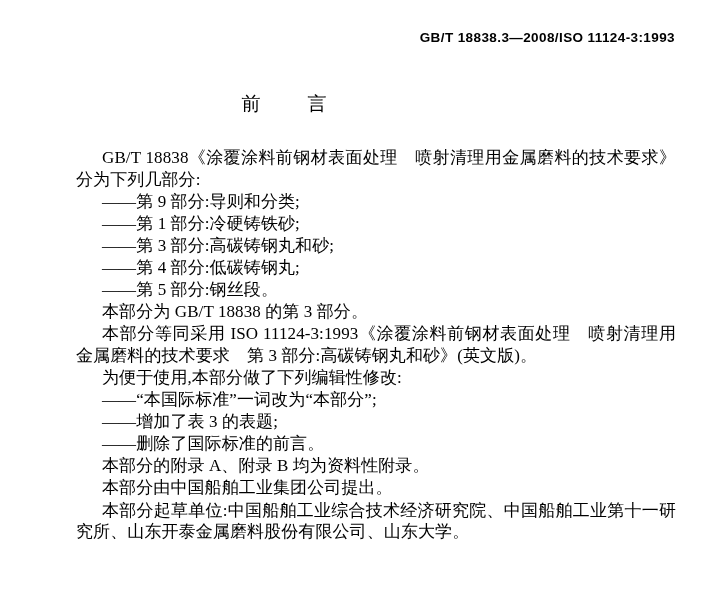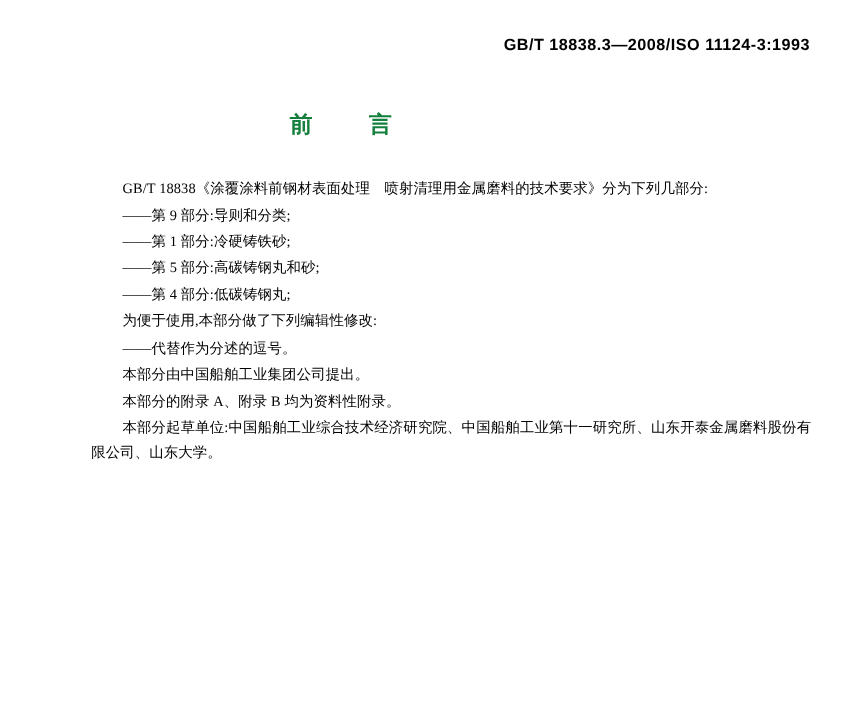--- a/index.html
+++ b/index.html
@@ -29,33 +29,33 @@
     white-space: nowrap;
   }
   .title {
     position: absolute;
     top: 91px;
     left: 0;
     width: 568px;
     text-align: center;
     font-family: "Liberation Sans", "DejaVu Sans", sans-serif;
     font-size: 19px;
-    font-weight: bold;
+    font-weight: normal;
     letter-spacing: 14px;
     text-indent: 14px;
-    color: #15803d;
+    color: #000000;
   }
   .body-block {
     position: absolute;
     top: 147px;
     left: 76px;
     width: 600px;
   }
   .para {
-    font-size: 12px;
+    font-size: 17px;
     line-height: 21.6px;
     margin: 0 0 0.5px 0;
     text-align: justify;
     letter-spacing: 0.1px;
     white-space: normal;
   }
   .indent {
     text-indent: 26px;
   }
   .dash {
@@ -68,23 +68,28 @@
 <div class="page">
 
   <div class="header">GB/T 18838.3—2008/ISO 11124-3:1993</div>
 
   <div class="title">前　言</div>
 
   <div class="body-block">
     <p class="para indent">GB/T 18838《涂覆涂料前钢材表面处理　喷射清理用金属磨料的技术要求》分为下列几部分:</p>
     <p class="para dash">——第 9 部分:导则和分类;</p>
     <p class="para dash">——第 1 部分:冷硬铸铁砂;</p>
-    <p class="para dash">——第 5 部分:高碳铸钢丸和砂;</p>
+    <p class="para dash">——第 3 部分:高碳铸钢丸和砂;</p>
     <p class="para dash">——第 4 部分:低碳铸钢丸;</p>
+    <p class="para dash">——第 5 部分:钢丝段。</p>
+    <p class="para indent">本部分为 GB/T 18838 的第 3 部分。</p>
+    <p class="para indent">本部分等同采用 ISO 11124-3:1993《涂覆涂料前钢材表面处理　喷射清理用金属磨料的技术要求　第 3 部分:高碳铸钢丸和砂》(英文版)。</p>
     <p class="para indent">为便于使用,本部分做了下列编辑性修改:</p>
-    <p class="para dash">——代替作为分述的逗号。</p>
+    <p class="para dash">——“本国际标准”一词改为“本部分”;</p>
+    <p class="para dash">——增加了表 3 的表题;</p>
+    <p class="para dash">——删除了国际标准的前言。</p>
+    <p class="para indent">本部分的附录 A、附录 B 均为资料性附录。</p>
     <p class="para indent">本部分由中国船舶工业集团公司提出。</p>
-    <p class="para indent">本部分的附录 A、附录 B 均为资料性附录。</p>
     <p class="para indent">本部分起草单位:中国船舶工业综合技术经济研究院、中国船舶工业第十一研究所、山东开泰金属磨料股份有限公司、山东大学。</p>
 
   </div>
 
 </div>
 
 </body></html>

